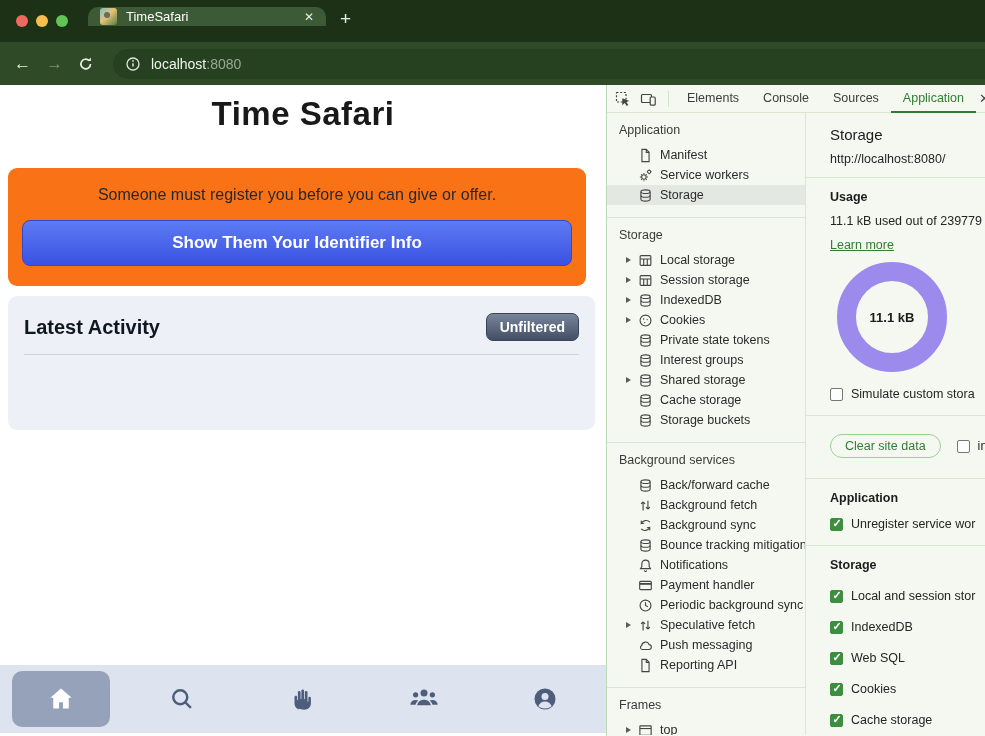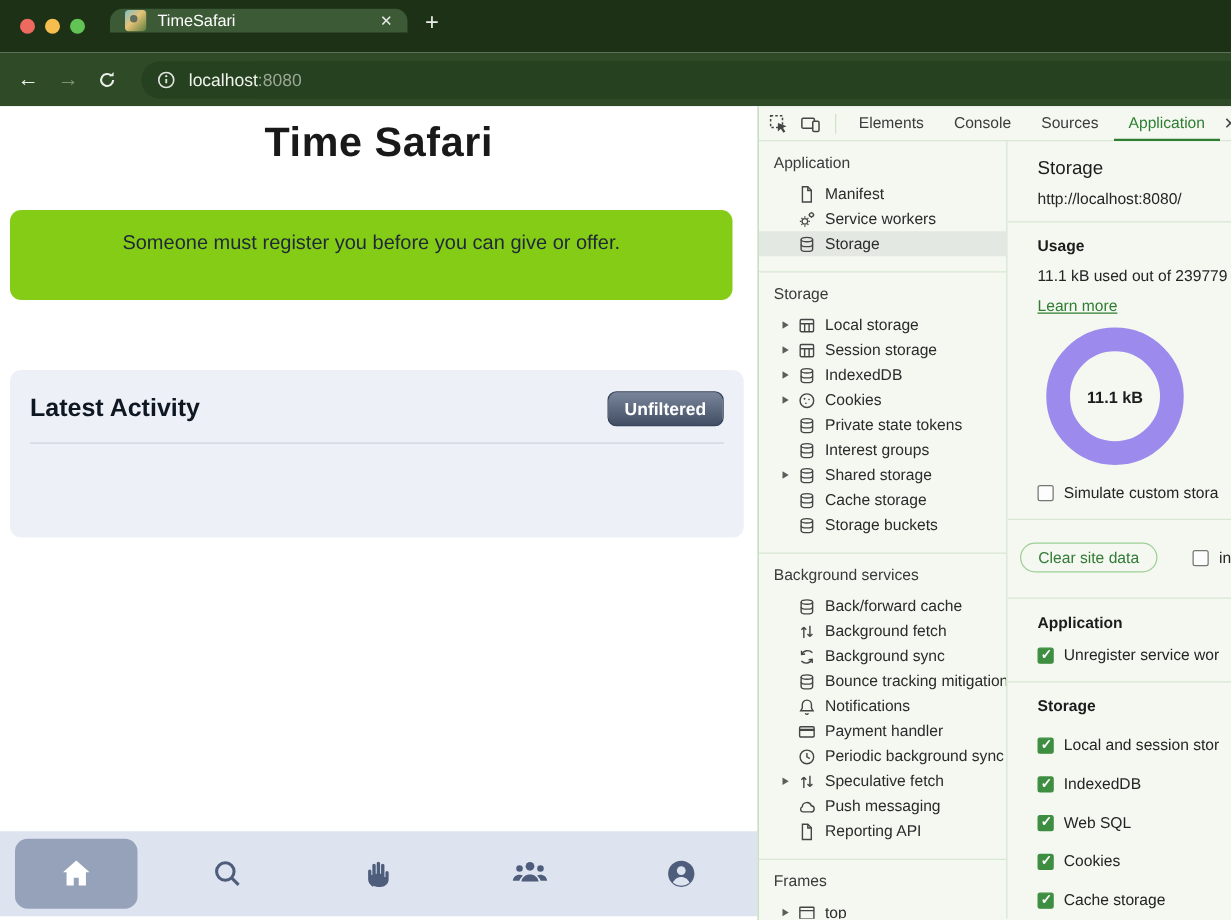--- a/index.html
+++ b/index.html
@@ -30,21 +30,21 @@
   .nav-ic.fwd { color:#7d8f77; }
   .urlbar { flex:1; height:30px; background:#26411f; border-radius:15px 0 0 15px;
             display:flex; align-items:center; padding:0 12px; gap:10px; margin-left:4px; }
   .url-text { font-size:14px; color:#f1f3ef; }
   .url-port { color:#9aa795; }
 
   
   .page { position:absolute; left:0; top:85px; width:606px; height:651px; background:#fff; overflow:hidden; }
   .app-title { margin:0; padding-top:10px; text-align:center; font-size:33px; font-weight:700;
                color:#191919; letter-spacing:.5px; }
-  .alert { position:absolute; left:8px; top:83px; width:578px; background:#84cc16;
+  .alert { position:absolute; left:8px; top:83px; width:578px; background:#f97316;
            border-radius:9px; padding:18px 14px 20px; }
   .alert-msg { text-align:center; font-size:16px; color:#1e2838; margin-bottom:16px; }
   .alert-btn { display:block; width:100%; padding:12px 0; border-radius:8px; text-align:center;
                background:linear-gradient(#5d7bf4,#3a52e2); border:1px solid #3248c8;
                color:#fff; font-weight:bold; font-size:17px; cursor:pointer; }
   .activity { position:absolute; left:8px; top:211px; width:587px; height:134px;
               background:#edf1f7; border-radius:9px; }
   .act-head { display:flex; align-items:center; padding:17px 16px 0; }
   .act-title { margin:0; font-size:20px; font-weight:800; color:#0f1722; }
   .unfiltered { margin-left:auto; padding:5px 13px; border-radius:7px;
@@ -95,21 +95,21 @@
   .learn { margin-top:10px; display:inline-block; color:#2e7d32; text-decoration:underline; cursor:pointer; }
   .donut { width:110px; height:110px; border:19px solid #9c8bed; border-radius:50%;
            margin:10px 0 15px 7px; display:flex; align-items:center; justify-content:center;
            font-size:13px; font-weight:700; color:#1c1c1c; }
   .cb-row { display:flex; align-items:center; gap:8px; white-space:nowrap; cursor:pointer; }
   .cb { width:13px; height:13px; border:1px solid #767676; border-radius:2px; background:#fdfdfd;
         flex:none; position:relative; }
   .cb.checked { background:#3e8e41; border-color:#3e8e41; }
   .cb.checked::after { content:"✓"; position:absolute; left:1.5px; top:-1.5px;
                        color:#fff; font-size:11px; font-weight:700; }
-  .clear-row { display:flex; align-items:center; gap:28px; padding:6px 0;justify-content:flex-end; }
+  .clear-row { display:flex; align-items:center; gap:16px; padding:6px 0; }
   .clear-btn { padding:4px 14px; border:1px solid #9ccf96; border-radius:13px; background:transparent;
                color:#337a36; font-size:12.5px; white-space:nowrap; cursor:pointer; }
   .mt12 { margin-top:12px; } .mt17 { margin-top:17px; }
 </style>
 </head>
 <body>
 
 <svg width="0" height="0" style="position:absolute">
   <defs>
     <g id="i-file">
@@ -197,20 +197,21 @@
     </svg>
     <span class="url-text"><span>localhost</span><span class="url-port">:8080</span></span>
   </div>
 </div>
 
 <div class="page">
   <h1 class="app-title">Time Safari</h1>
 
   <div class="alert">
     <div class="alert-msg">Someone must register you before you can give or offer.</div>
+    <div class="alert-btn">Show Them Your Identifier Info</div>
   </div>
 
   <div class="activity">
     <div class="act-head">
       <h2 class="act-title">Latest Activity</h2>
       <button class="unfiltered">Unfiltered</button>
     </div>
     <hr class="act-hr">
   </div>
 

